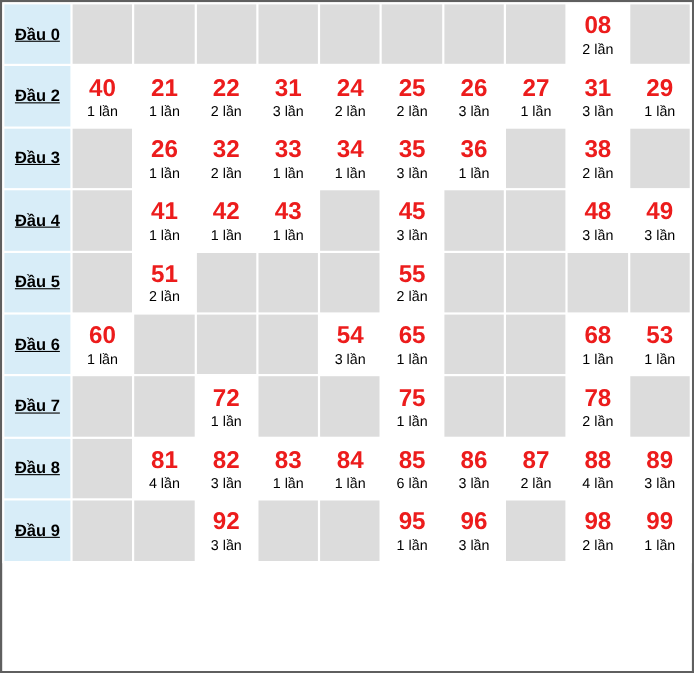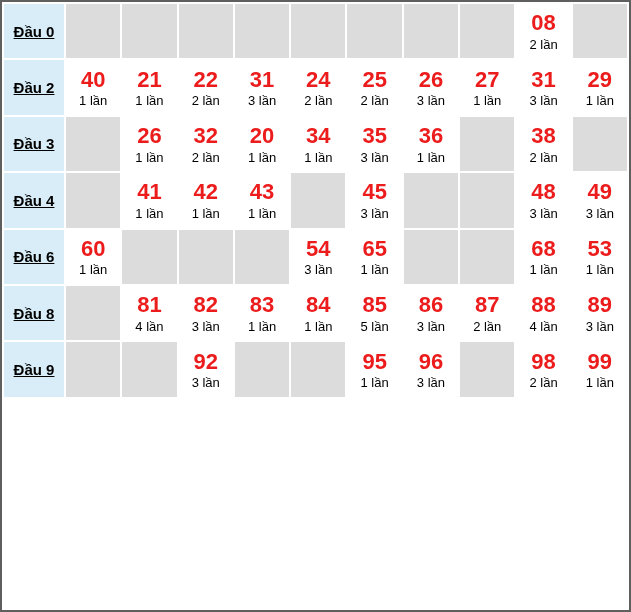--- a/index.html
+++ b/index.html
@@ -146,21 +146,21 @@
           <td class="empty"></td>
           <td class="filled">
             <div class="num">26</div>
             <div class="cnt">1 lần</div>
           </td>
           <td class="filled">
             <div class="num">32</div>
             <div class="cnt">2 lần</div>
           </td>
           <td class="filled">
-            <div class="num">20</div>
+            <div class="num">33</div>
             <div class="cnt">1 lần</div>
           </td>
           <td class="filled">
             <div class="num">34</div>
             <div class="cnt">1 lần</div>
           </td>
           <td class="filled">
             <div class="num">35</div>
             <div class="cnt">3 lần</div>
           </td>
@@ -200,20 +200,39 @@
           <td class="filled">
             <div class="num">48</div>
             <div class="cnt">3 lần</div>
           </td>
           <td class="filled">
             <div class="num">49</div>
             <div class="cnt">3 lần</div>
           </td>
         </tr>
         <tr>
+          <th class="row-header">Đầu 5</th>
+          <td class="empty"></td>
+          <td class="filled">
+            <div class="num">51</div>
+            <div class="cnt">2 lần</div>
+          </td>
+          <td class="empty"></td>
+          <td class="empty"></td>
+          <td class="empty"></td>
+          <td class="filled">
+            <div class="num">55</div>
+            <div class="cnt">2 lần</div>
+          </td>
+          <td class="empty"></td>
+          <td class="empty"></td>
+          <td class="empty"></td>
+          <td class="empty"></td>
+        </tr>
+        <tr>
           <th class="row-header">Đầu 6</th>
           <td class="filled">
             <div class="num">60</div>
             <div class="cnt">1 lần</div>
           </td>
           <td class="empty"></td>
           <td class="empty"></td>
           <td class="empty"></td>
           <td class="filled">
             <div class="num">54</div>
@@ -226,20 +245,42 @@
           <td class="empty"></td>
           <td class="empty"></td>
           <td class="filled">
             <div class="num">68</div>
             <div class="cnt">1 lần</div>
           </td>
           <td class="filled">
             <div class="num">53</div>
             <div class="cnt">1 lần</div>
           </td>
+        </tr>
+        <tr>
+          <th class="row-header">Đầu 7</th>
+          <td class="empty"></td>
+          <td class="empty"></td>
+          <td class="filled">
+            <div class="num">72</div>
+            <div class="cnt">1 lần</div>
+          </td>
+          <td class="empty"></td>
+          <td class="empty"></td>
+          <td class="filled">
+            <div class="num">75</div>
+            <div class="cnt">1 lần</div>
+          </td>
+          <td class="empty"></td>
+          <td class="empty"></td>
+          <td class="filled">
+            <div class="num">78</div>
+            <div class="cnt">2 lần</div>
+          </td>
+          <td class="empty"></td>
         </tr>
         <tr>
           <th class="row-header">Đầu 8</th>
           <td class="empty"></td>
           <td class="filled">
             <div class="num">81</div>
             <div class="cnt">4 lần</div>
           </td>
           <td class="filled">
             <div class="num">82</div>
@@ -248,21 +289,21 @@
           <td class="filled">
             <div class="num">83</div>
             <div class="cnt">1 lần</div>
           </td>
           <td class="filled">
             <div class="num">84</div>
             <div class="cnt">1 lần</div>
           </td>
           <td class="filled">
             <div class="num">85</div>
-            <div class="cnt">5 lần</div>
+            <div class="cnt">6 lần</div>
           </td>
           <td class="filled">
             <div class="num">86</div>
             <div class="cnt">3 lần</div>
           </td>
           <td class="filled">
             <div class="num">87</div>
             <div class="cnt">2 lần</div>
           </td>
           <td class="filled">

